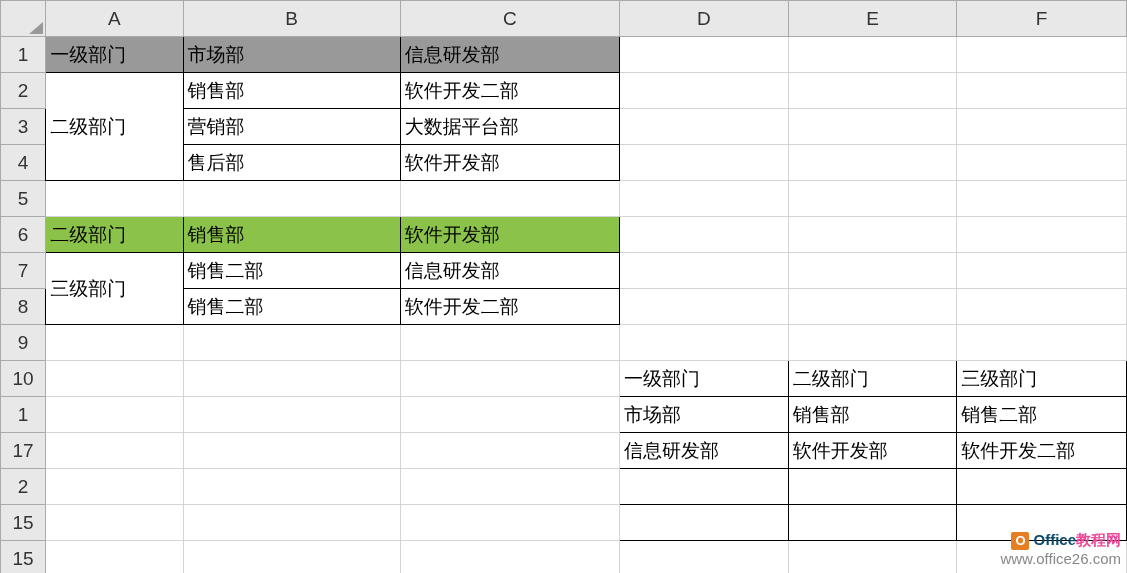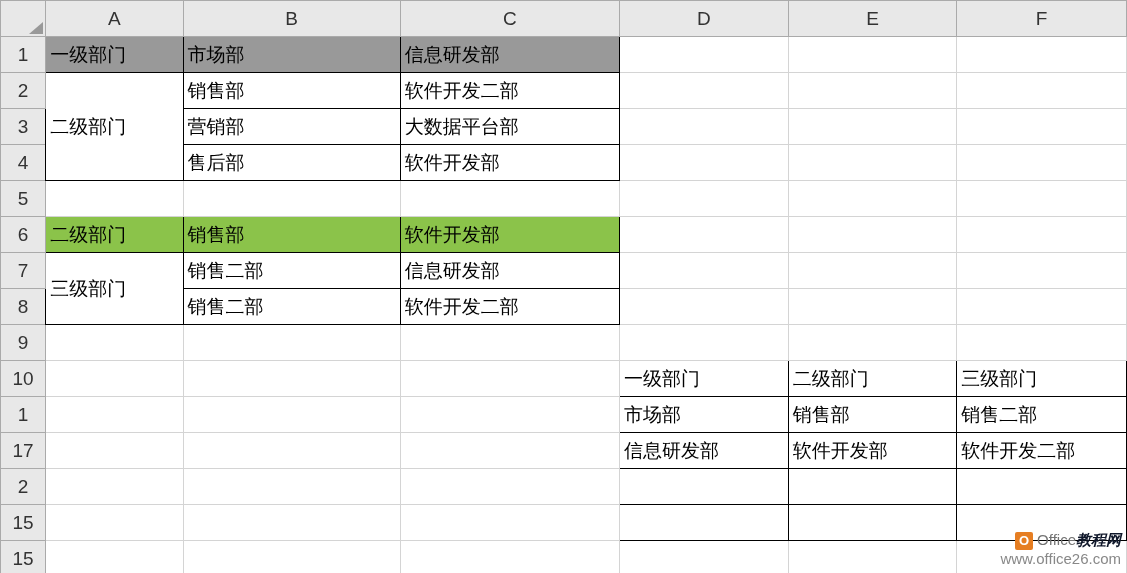--- a/index.html
+++ b/index.html
@@ -83,22 +83,22 @@
       flex-direction: column;
       align-items: flex-end;
       pointer-events: none;
     }
     .watermark .line1 { display: flex; align-items: center; gap: 4px; }
     .watermark .sq {
       width: 18px; height: 18px; background: #e67e22;
       display: inline-flex; align-items: center; justify-content: center;
       color: #fff; font-weight: bold; font-size: 13px; border-radius: 2px;
     }
-    .watermark .orange { color: #737373; font-weight: normal; }
-    .watermark .blue { color: #0f172a; font-weight: bold; font-style: italic; }
+    .watermark .orange { color: #0c4a6e; font-weight: bold; }
+    .watermark .blue { color: #ec4899; font-weight: bold; }
   </style>
 </head>
 <body>
 
 <table class="grid">
   <colgroup>
     <col style="width:46px">
     <col class="colA">
       <col class="colB">
       <col class="colC">

